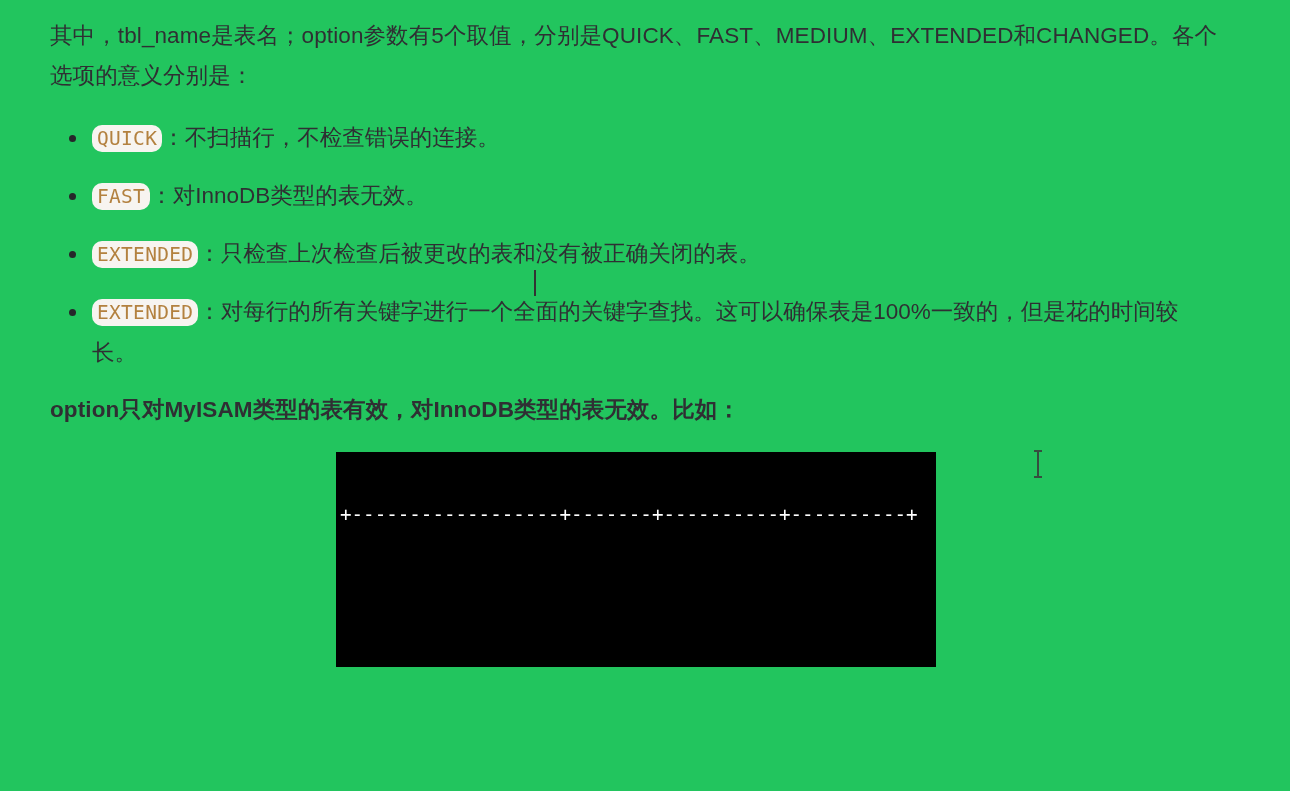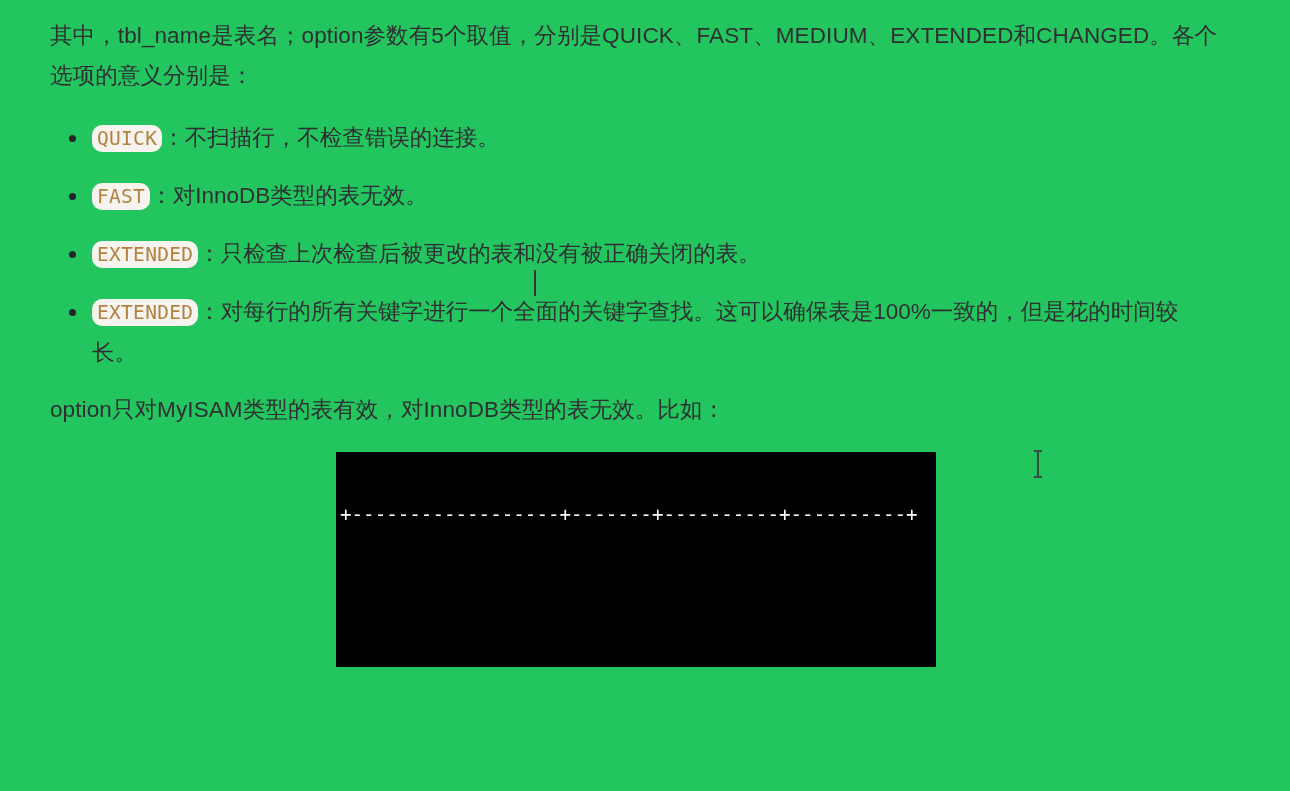--- a/index.html
+++ b/index.html
@@ -63,21 +63,21 @@
   code.inline {
     font-family: "DejaVu Sans Mono", "Liberation Mono", monospace;
     font-size: 19.5px;
     color: #b3813f;
     background: #f7f4f0;
     padding: 2px 5px;
     border-radius: 10px;
     letter-spacing: 0.3px;
   }
 
-  .para-option { margin-top: 18px; }
+  .para-option { margin-top: 18px; font-weight: bold; }
 
   .terminal-wrap {
     margin: 22px 0 0 0;
     display: flex;
     justify-content: flex-start;
   }
   .terminal {
     margin-left: 286px;
     background: #000000;
     color: #ffffff;

